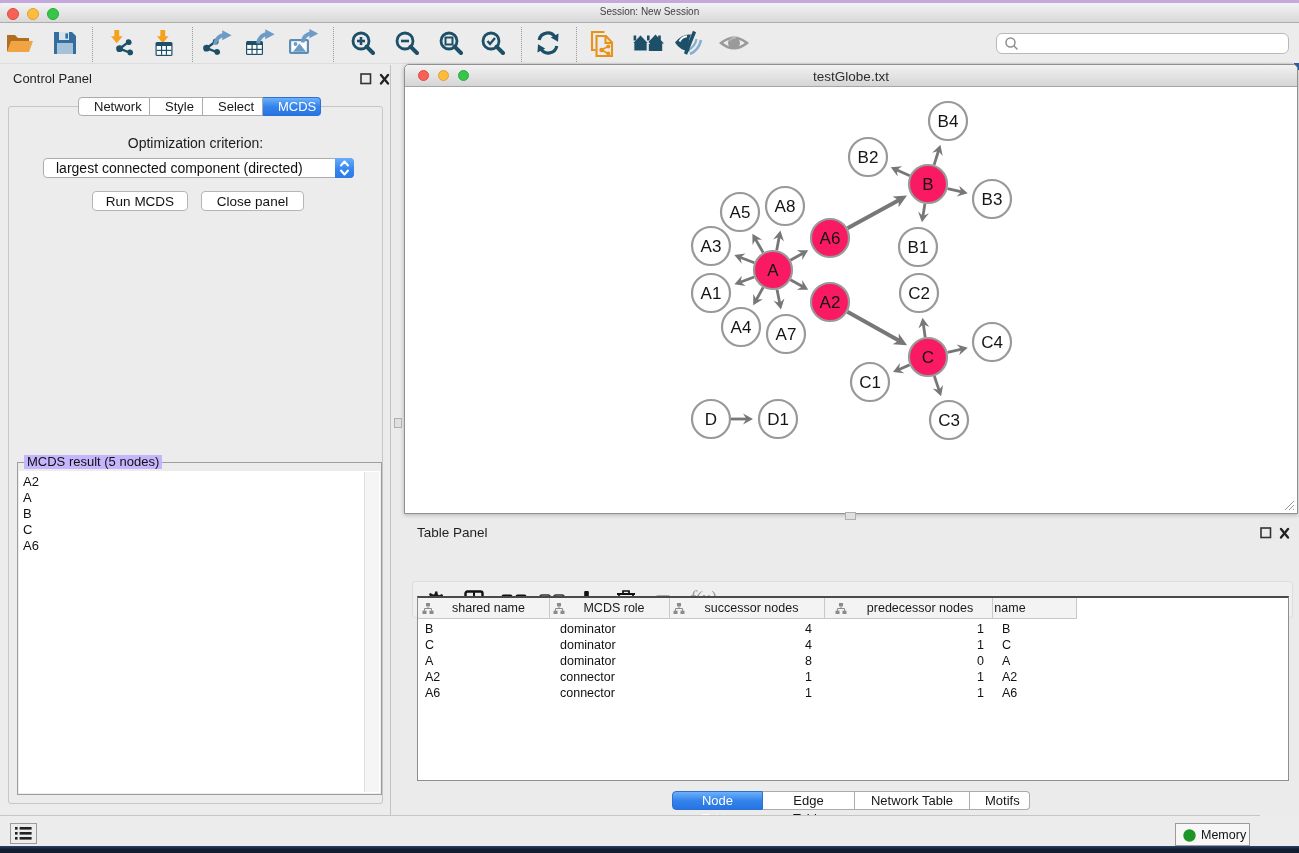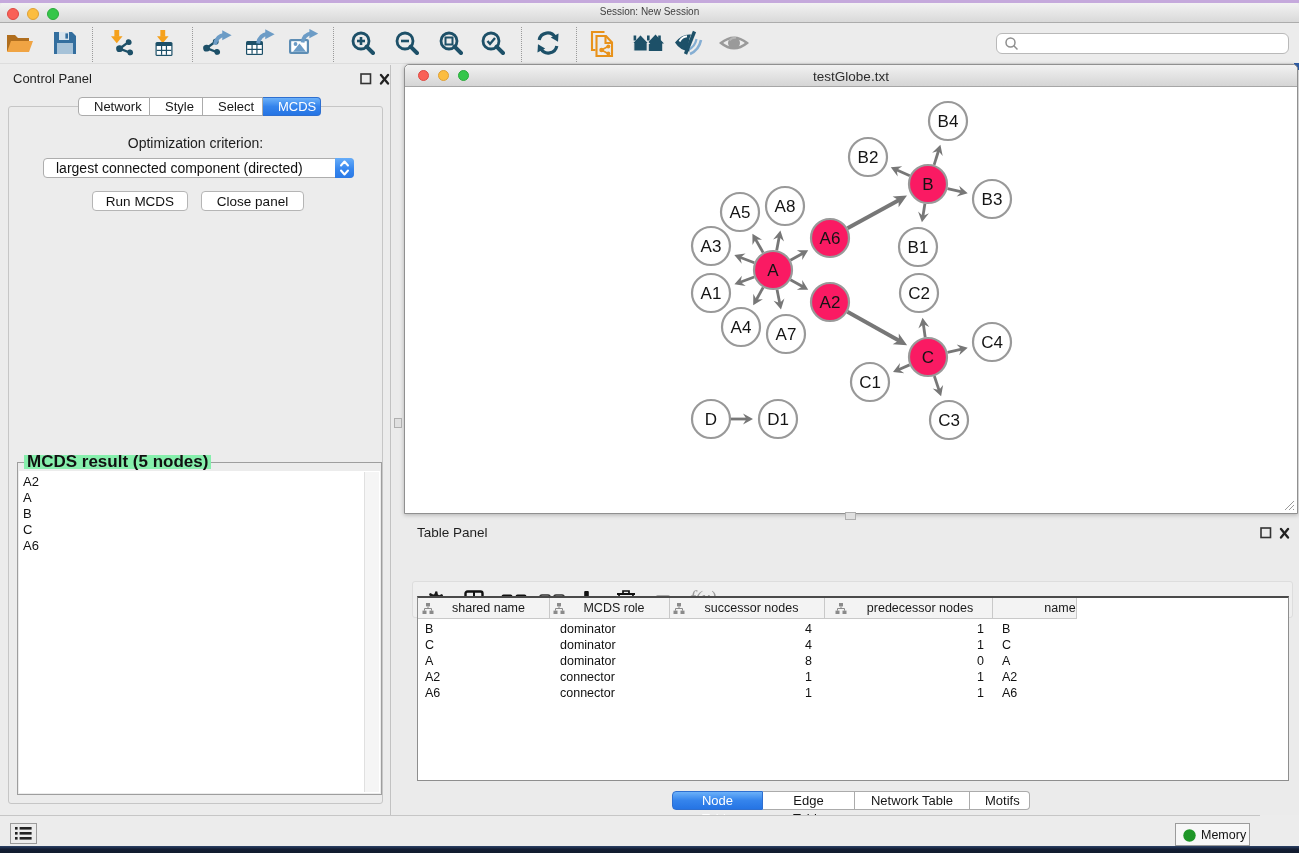--- a/index.html
+++ b/index.html
@@ -41,22 +41,22 @@
   background:#fff; border:1px solid #ADADAD; border-radius:4px; }
 #combo .ctext { position:absolute; left:12px; top:1px; font-size:14px; color:#111; }
 #combo .stepper { position:absolute; right:-1px; top:-1px; width:19px; height:20px;
   background:linear-gradient(180deg,#67ADF9 0%,#3787EE 55%,#2A79E6 100%);
   border-radius:0 4px 4px 0; }
 .btn { position:absolute; height:20px; background:#FFFFFF; border:1px solid #B5B5B5;
   border-radius:4px; font-size:13.5px; color:#111; text-align:center; line-height:19px; }
 #fieldset { position:absolute; left:17px; top:397px; width:365px; height:333px; }
 #fieldset .fsborder { position:absolute; left:0; top:0; width:365px; height:333px;
   border:1px solid #9E9E9E; }
-#fieldset .legend { position:absolute; left:7px; top:-7px; background:#86efac;
-  padding:0 3px; font-size:17px; color:#111; line-height:14px;font-weight:bold; }
+#fieldset .legend { position:absolute; left:7px; top:-7px; background:#c4b5fd;
+  padding:0 3px; font-size:13px; color:#111; line-height:14px; }
 #listbox { position:absolute; left:2px; top:9px; width:361px; height:322px;
   background:#fff; }
 #listbox .sb { position:absolute; right:1px; top:1px; width:15px; height:320px;
   background:#F5F5F5; border-left:1px solid #E0E0E0; }
 #listbox .li { position:absolute; left:4px; font-size:13px; color:#111; }
 #statusbar { position:absolute; left:0; top:815px; width:1260px; height:31px;
   background:#ECECEC; border-top:1px solid #C6C6C6; }
 #memory { position:absolute; right:10px; top:7px; width:75px; height:23px;
   background:#F7F7F7; border:1px solid #9B9B9B;
   font-size:12.5px; color:#111; }
@@ -485,21 +485,21 @@
                   <rect x="4" y="0" width="4" height="3.4"></rect>
                   <rect x="0.5" y="7.6" width="4" height="3.4"></rect>
                   <rect x="7.5" y="7.6" width="4" height="3.4"></rect>
                 </g>
                 <g stroke="#8A8A8A" stroke-width="1">
                   <path d="M6,3.4 L6,5.5 M2.5,7.6 L2.5,5.5 L9.5,5.5 L9.5,7.6" fill="none"></path>
                 </g>
               </svg>
               <div class="htext" style="padding-left:10px">predecessor nodes</div>
             </div>
-            <div class="abs" style="left:600px;width:84px;height:22px">
+            <div class="abs" style="left:550px;width:84px;height:22px">
               <div class="htext" style="padding-left:0px">name</div>
             </div>
             <div class="vline" style="left:131px"></div>
             <div class="vline" style="left:251px"></div>
             <div class="vline" style="left:406px"></div>
             <div class="vline" style="left:574px"></div>
             <div class="vline" style="left:658px"></div>
           </div>
           <div class="cell" style="left:7px;top:24px">B</div>
           <div class="cell" style="left:142px;top:24px">dominator</div>

